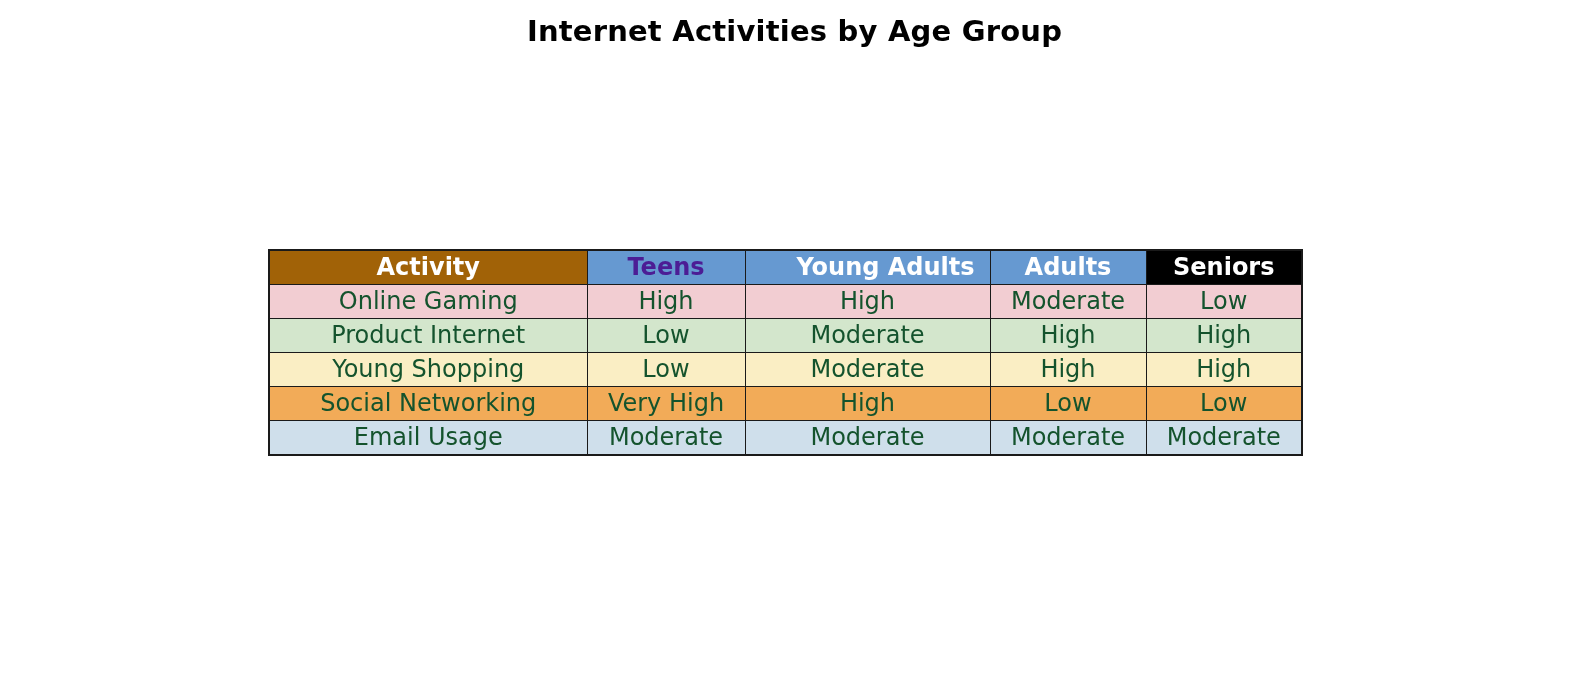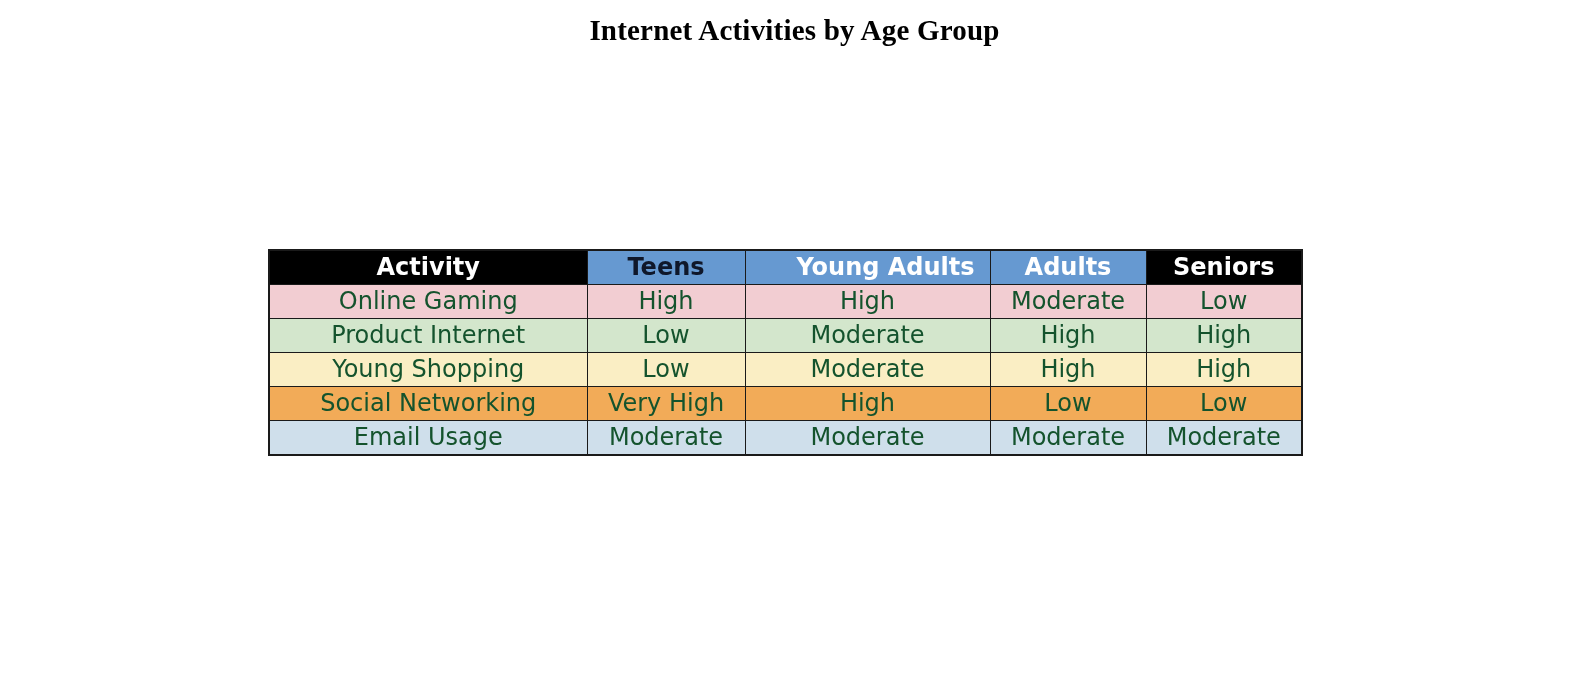--- a/index.html
+++ b/index.html
@@ -21,21 +21,20 @@
   .chart-title {
     position: absolute;
     top: 14px;
     left: 0;
     width: 1589px;
     text-align: center;
     font-size: 29px;
     font-weight: bold;
     color: #000000;
     letter-spacing: 0.2px;
-    font-family: Liberation Serif, serif;
   }
   .table-wrap {
     position: absolute;
     left: 268px;
     top: 249px;
     width: 1035px;
   }
   table.data-table {
     border-collapse: collapse;
     table-layout: fixed;
@@ -79,22 +78,22 @@
     <table class="data-table">
       <colgroup>
         <col class="c0">
           <col class="c1">
           <col class="c2">
           <col class="c3">
           <col class="c4">
       </colgroup>
       <thead>
         <tr>
-          <th style="background: #000000; color: rgb(255, 255, 255);">Activity</th>
-          <th style="background: rgb(102, 153, 209); color: #0f172a;">Teens</th>
+          <th style="background: #a16207; color: rgb(255, 255, 255);">Activity</th>
+          <th style="background: rgb(102, 153, 209); color: #4c1d95;">Teens</th>
           <th style="background: rgb(102, 153, 209); color: rgb(255, 255, 255); padding-left: 36px;">Young Adults</th>
           <th style="background: rgb(102, 153, 209); color: rgb(255, 255, 255);">Adults</th>
           <th style="background: #000000; color: rgb(255, 255, 255);">Seniors</th>
         </tr>
       </thead>
       <tbody>
         <tr style="background: rgb(242, 205, 210);">
           <td>Online Gaming</td>
           <td>High</td>
           <td>High</td>

